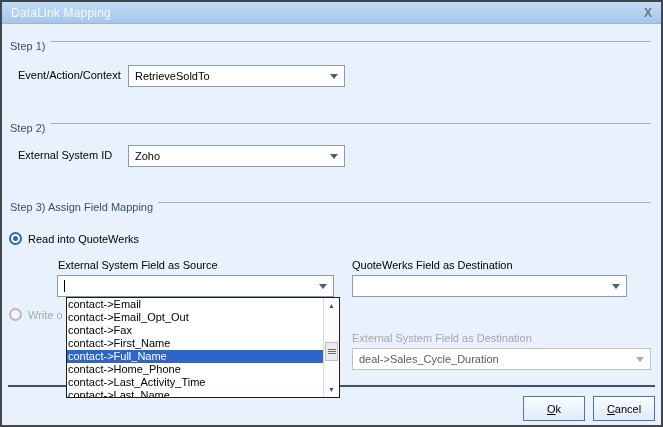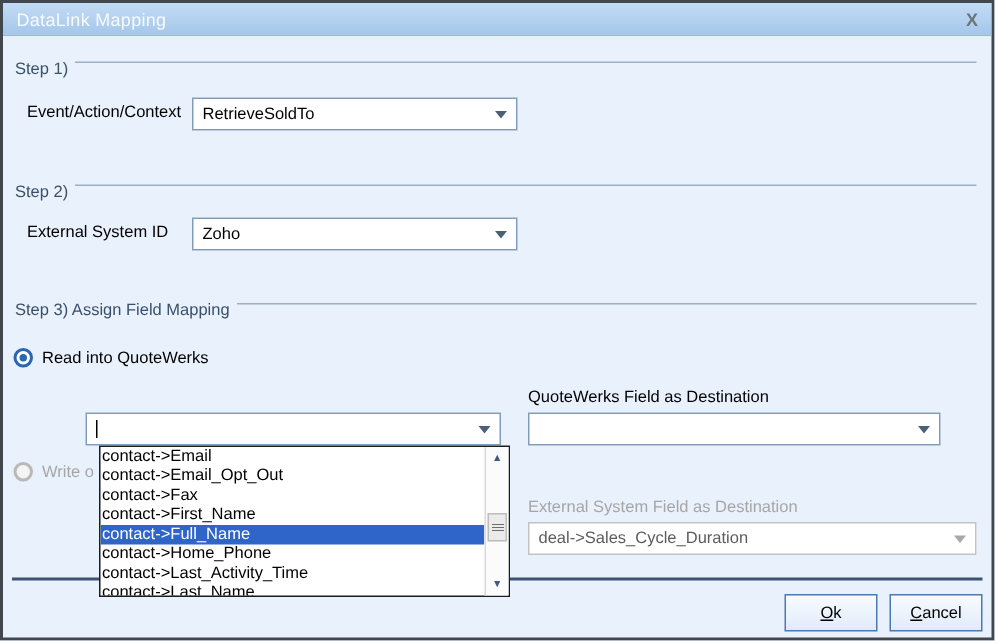--- a/index.html
+++ b/index.html
@@ -119,20 +119,21 @@
       <span class="rule"></span>
     </div>
 
     <div class="radio-row" style="left:7px;top:207px;">
       <span class="radio">
           <span class="dot"></span>
         </span>
       <span>Read into QuoteWerks</span>
     </div>
 
+    <span class="lbl" style="left:56px;top:234px;">External System Field as Source</span>
     <span class="lbl" style="left:350px;top:234px;">QuoteWerks Field as Destination</span>
 
     <div class="combo" style="left:55px;top:250px;width:277px;">
       <span class="caret"></span>
       <span></span>
       <span class="combo-arrow">
           <i class="tri"></i>
         </span>
     </div>
     <div class="combo" style="left:350px;top:250px;width:275px;">

